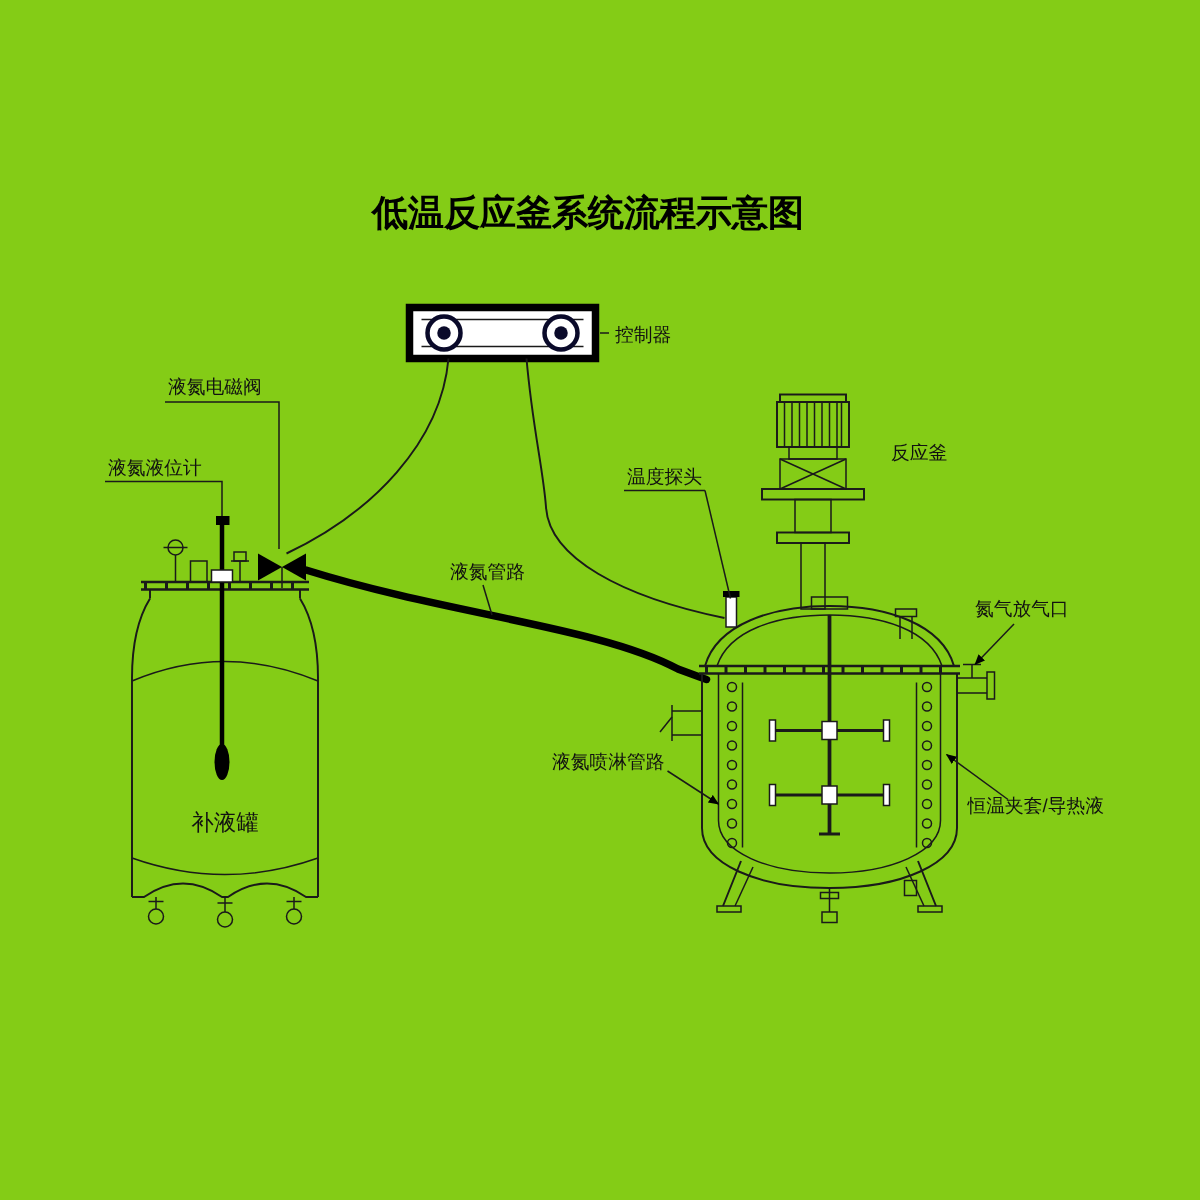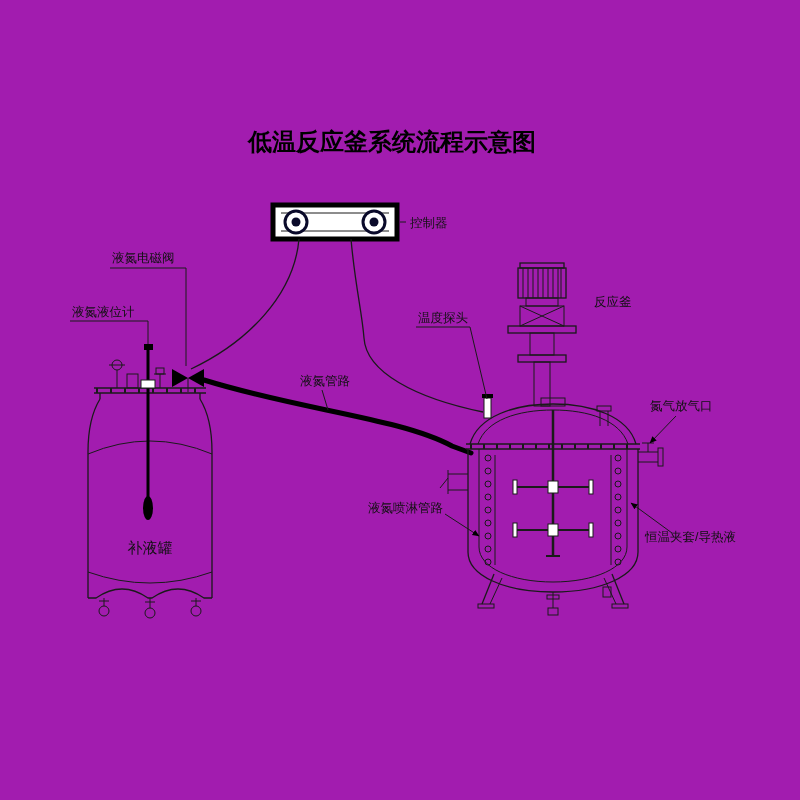--- a/index.html
+++ b/index.html
@@ -1,16 +1,16 @@
 <!DOCTYPE html>
 <html><head>
 <meta charset="utf-8">
 <style>
   html,body{margin:0;padding:0;background:#ffffff;}
-  #canvas{position:relative;width:800px;height:800px;background:#a21caf;overflow:hidden;}
+  #canvas{position:relative;width:800px;height:800px;background:#84cc16;overflow:hidden;}
   svg{display:block;}
   .s1{stroke:#1a1a1a;stroke-width:1;fill:none;}
   .s12{stroke:#1a1a1a;stroke-width:1.3;fill:none;}
   .s15{stroke:#1a1a1a;stroke-width:1.6;fill:none;}
   .rod{stroke:#000;stroke-width:3;fill:none;}
   .pipe{stroke:#000;stroke-width:5;fill:none;stroke-linecap:round;}
   .blk{fill:#000;stroke:none;}
   .wht{fill:#fff;stroke:#1a1a1a;stroke-width:1;}
   .lbl{font:12.5px "Liberation Sans",sans-serif;fill:#111;}
   .lbl-big{font:15px "Liberation Sans",sans-serif;fill:#111;}

